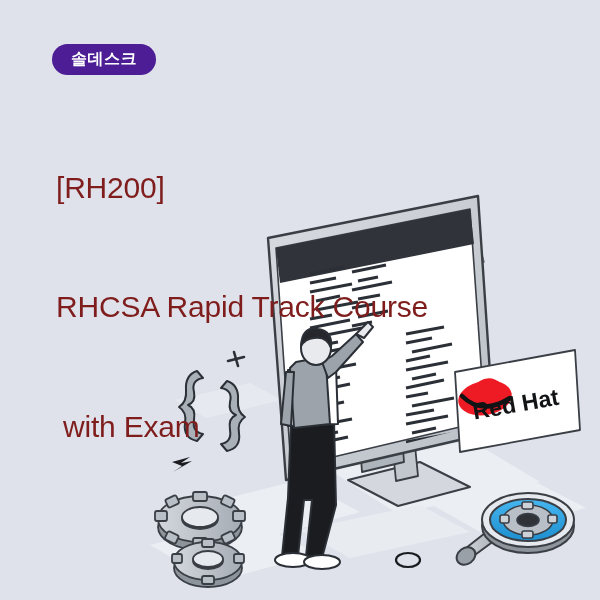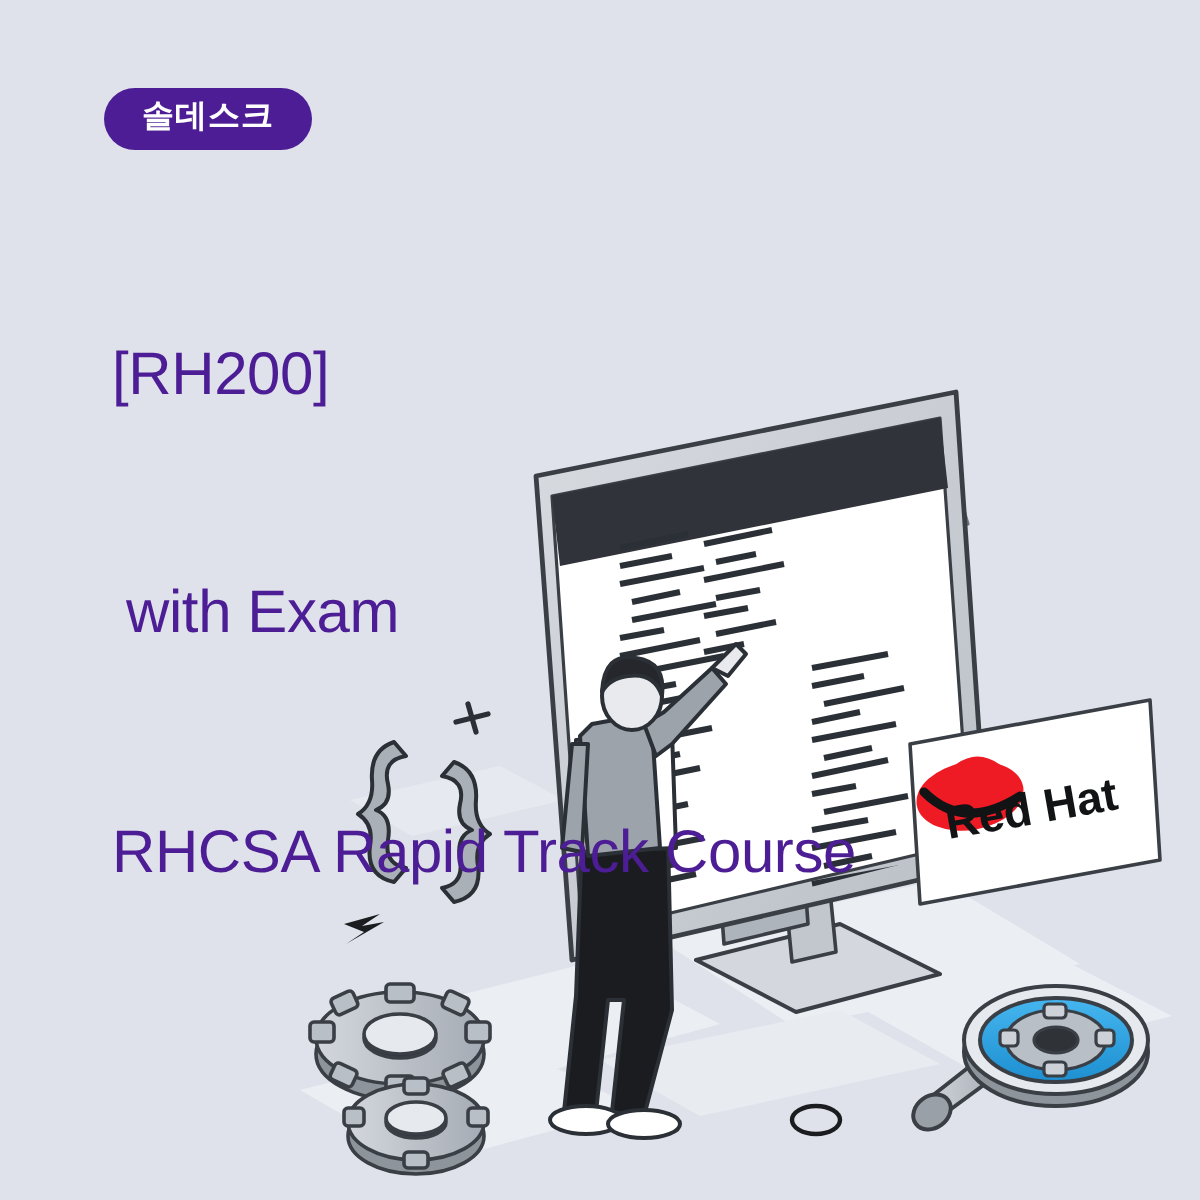--- a/index.html
+++ b/index.html
@@ -28,21 +28,21 @@
     padding:7px 19px 8px 19px;
     border-radius:999px;
     line-height:1;
     white-space:nowrap;
   }
 
   
   .title{
     position:absolute;
     left:56px; top:88px;
-    color:#4c1d95;
+    color:#7f1d1d;
     font-size:30px;
     font-weight:500;
     line-height:1.33;
     letter-spacing:-0.2px;
     white-space:pre;
   }
   .title .ln{display:block;}
   .title .ln.indent{padding-left:7px;}
 
   
@@ -264,17 +264,17 @@
       </g>
     </g>
 
     <ellipse cx="408" cy="560" rx="12" ry="7" fill="none" stroke="#1b1c20" stroke-width="2.2"></ellipse>
   </svg>
 
   <div class="badge">솔데스크</div>
 
   <div class="title">
     <span class="ln">[RH200]</span>
+    <span class="ln">RHCSA Rapid Track Course</span>
     <span class="ln indent">with Exam</span>
-    <span class="ln">RHCSA Rapid Track Course</span>
   </div>
 
 </div>
 
 </body></html>

